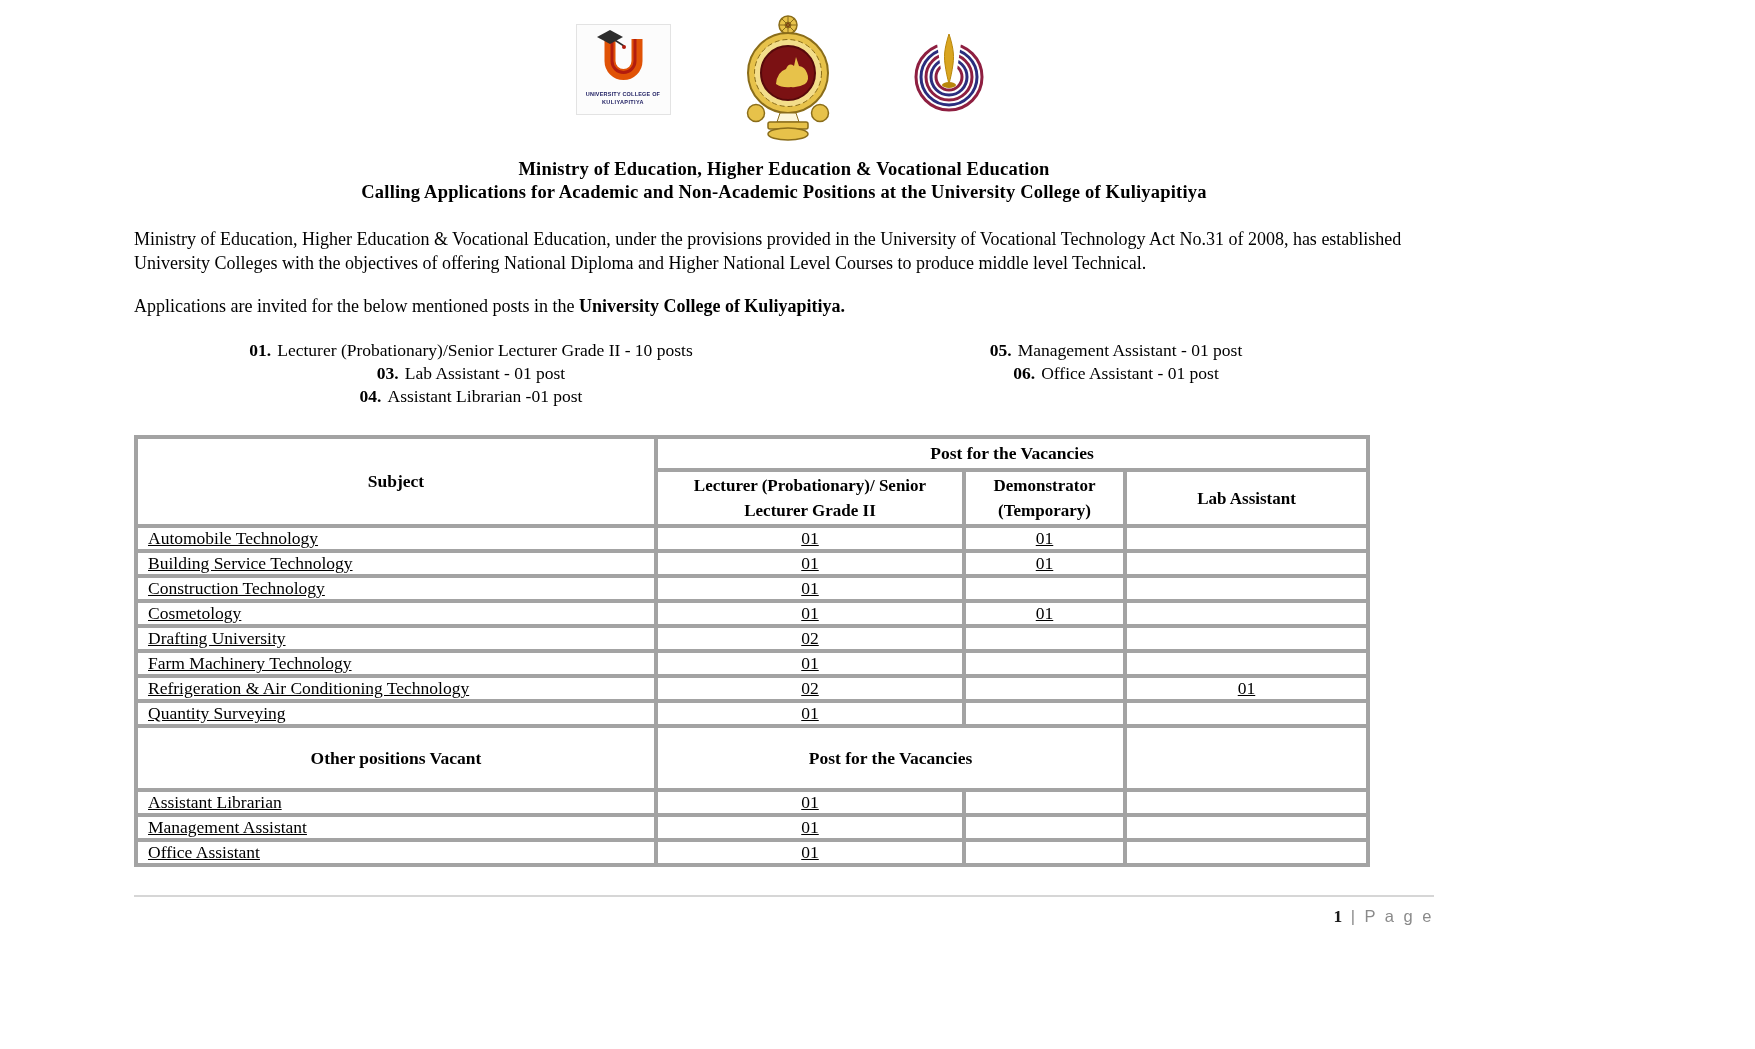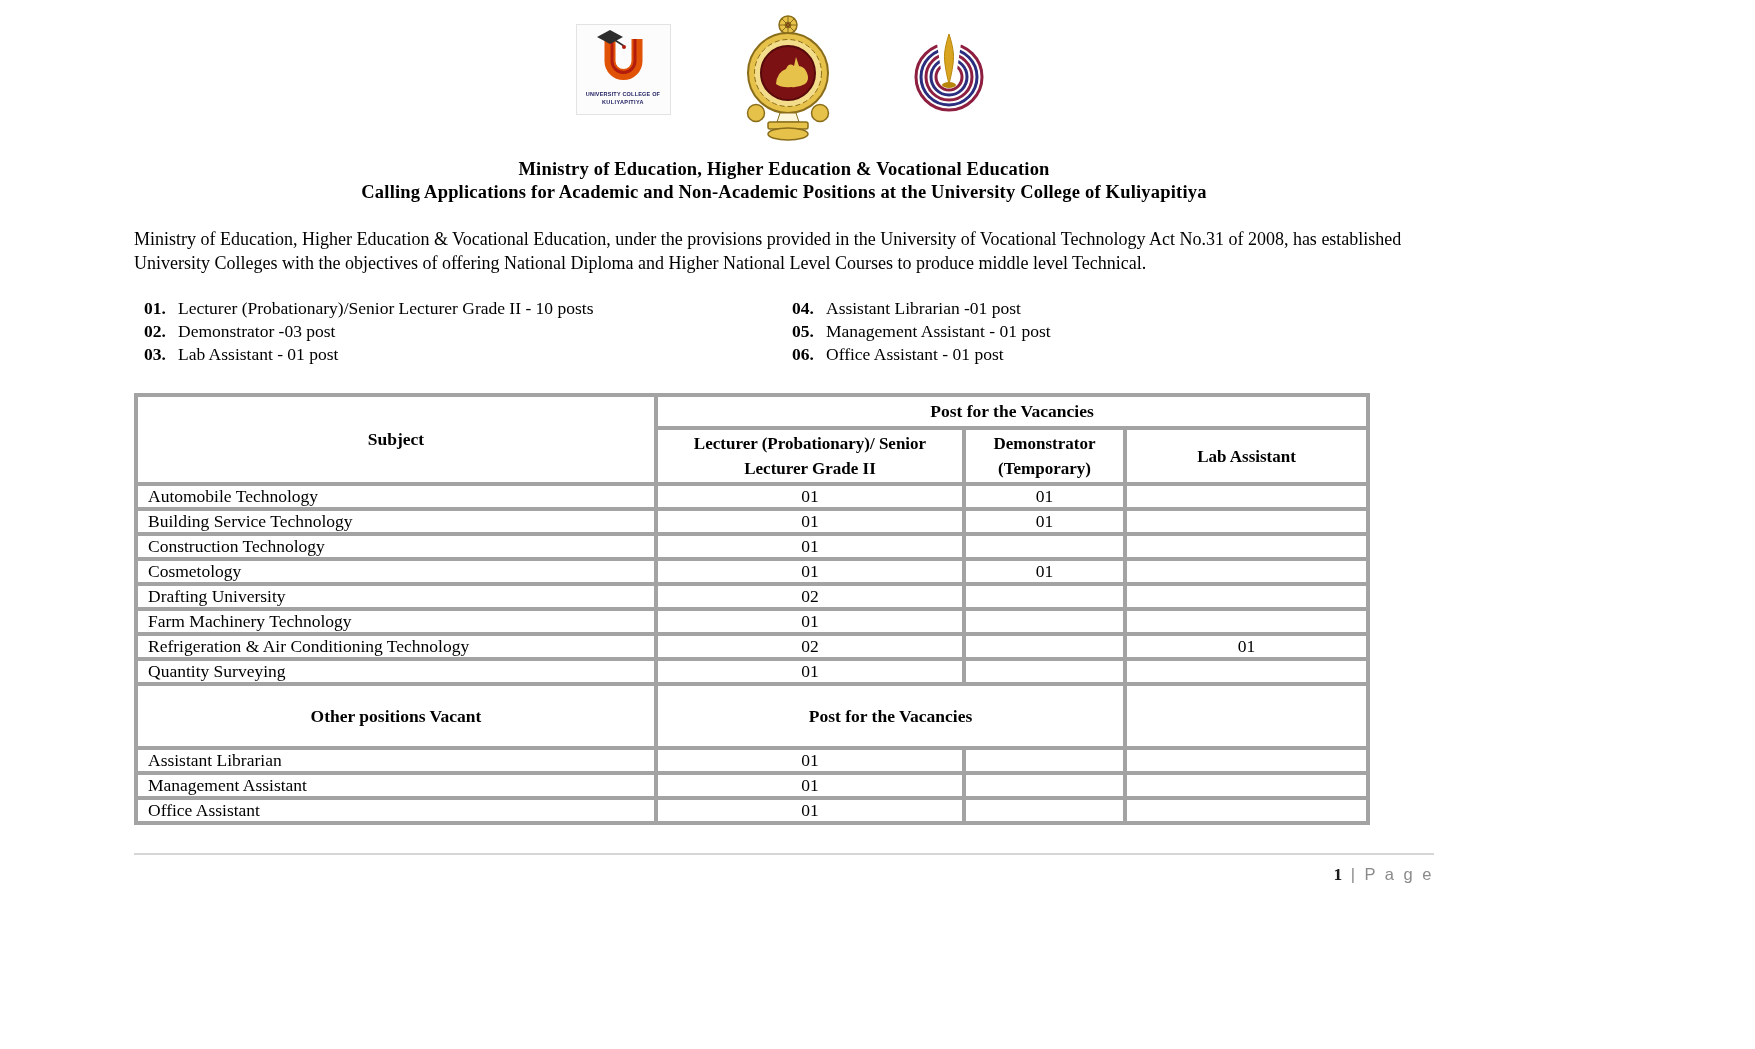--- a/index.html
+++ b/index.html
@@ -24,30 +24,30 @@
   .logo-rings { width:86px; height:86px; margin-top:20px; margin-left:66px; }
 
   
   .title { margin-top:14px; text-align:center; font-weight:bold; font-size:18.5px; line-height:23px; letter-spacing:0.2px; }
 
   
   .intro-par { margin-top:24px; font-size:18px; line-height:23.5px; width:1300px; }
   .invite { margin-top:21px; font-size:18px; }
 
   
-  .posts { margin-top:23px; padding-left:10px; display:grid; grid-auto-flow:column; grid-template-rows:repeat(3,23px); grid-template-columns:648px auto; font-size:17.5px; }
+  .posts { margin-top:23px; padding-left:10px; display:grid; grid-auto-flow:column; grid-template-rows:repeat(3,23px); grid-template-columns:648px auto; font-size:17.5px;text-align:center; }
   .post-item b { display:inline-block; min-width:34px; }
 
   
   table.vac { margin-top:26px; border-collapse:collapse; width:1232px; font-size:17.5px; border:2px solid #000; table-layout:fixed; }
   table.vac td { border:4px solid #a3a3a3; padding:0 8px; }
   tr.grp-head td { height:33px; font-weight:bold; text-align:center; vertical-align:middle; }
   td.subject-head { font-weight:bold; text-align:left; vertical-align:middle; padding-left:10px; }
   tr.sub-head td { height:54px; font-weight:bold; font-size:17px; text-align:center; vertical-align:middle; line-height:25px; padding:1px 6px; }
-  tr.data-row td { height:25px; text-align:center; vertical-align:middle; }
+  tr.data-row td { height:25px; text-align:center; vertical-align:middle;text-decoration:underline; }
   tr.data-row td.subj { text-align:left; padding-left:10px; }
   tr.other-head td { height:64px; font-weight:bold; text-align:center; vertical-align:middle; }
 
   
   .footer { width:1300px; margin-top:28px; border-top:2px solid #d6d6d6; padding-top:9px; text-align:right; font-size:17.5px; }
   .pg-num { color:#1a1a1a; font-weight:bold; }
   .pg-label { color:#8a8a8a; letter-spacing:2.5px; margin-left:4px; font-family:Liberation Sans, sans-serif; font-size:16.5px; }
 </style>
 </head>
 <body>
@@ -110,24 +110,24 @@
 
     </div>
 
     <div class="title">
       <div>Ministry of Education, Higher Education &amp; Vocational Education</div>
       <div>Calling Applications for Academic and Non-Academic Positions at the University College of Kuliyapitiya</div>
     </div>
 
     <p class="intro-par">Ministry of Education, Higher Education &amp; Vocational Education, under the provisions provided in the University of Vocational Technology Act No.31 of 2008, has established University Colleges with the objectives of offering National Diploma and Higher National Level Courses to produce middle level Technical.</p>
 
+    <p class="invite"><span>Applications are invited for the below mentioned posts in the </span><b>University College of Kuliyapitiya.</b></p>
 
     <div class="posts">
       <div class="post-item"><b>01.</b><span>Lecturer (Probationary)/Senior Lecturer Grade II - 10 posts</span></div>
-      <div class="post-item"><b>02.</b><span>Demonstrator -03 post</span></div>
       <div class="post-item"><b>03.</b><span>Lab Assistant - 01 post</span></div>
       <div class="post-item"><b>04.</b><span>Assistant Librarian -01 post</span></div>
       <div class="post-item"><b>05.</b><span>Management Assistant - 01 post</span></div>
       <div class="post-item"><b>06.</b><span>Office Assistant - 01 post</span></div>
     </div>
 
     <table class="vac">
       <colgroup>
           <col style="width:520px">
           <col style="width:308px">

